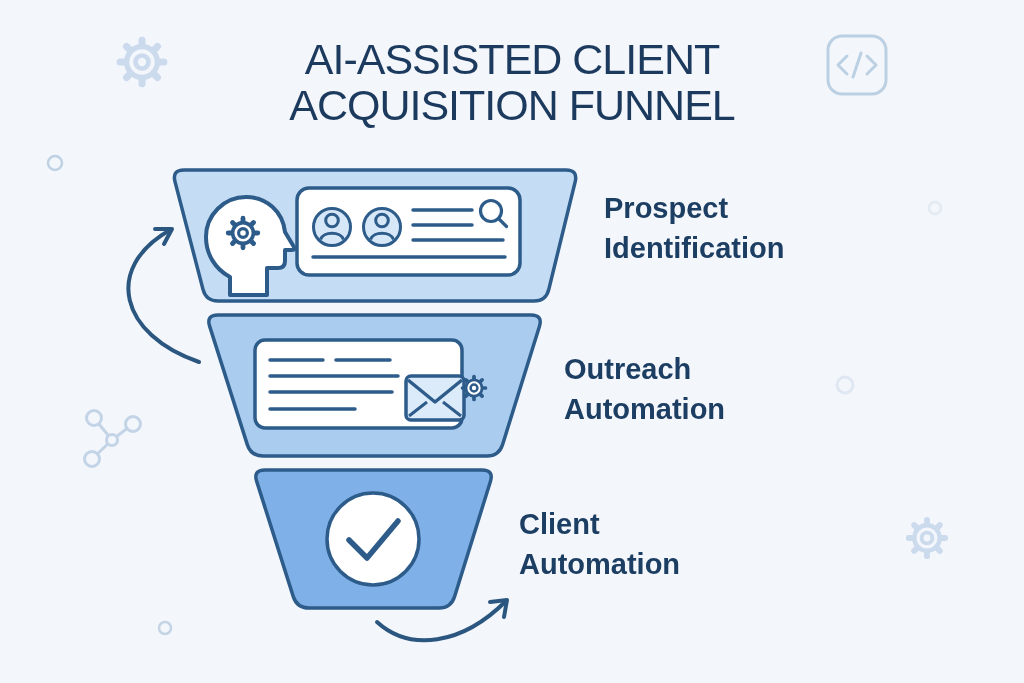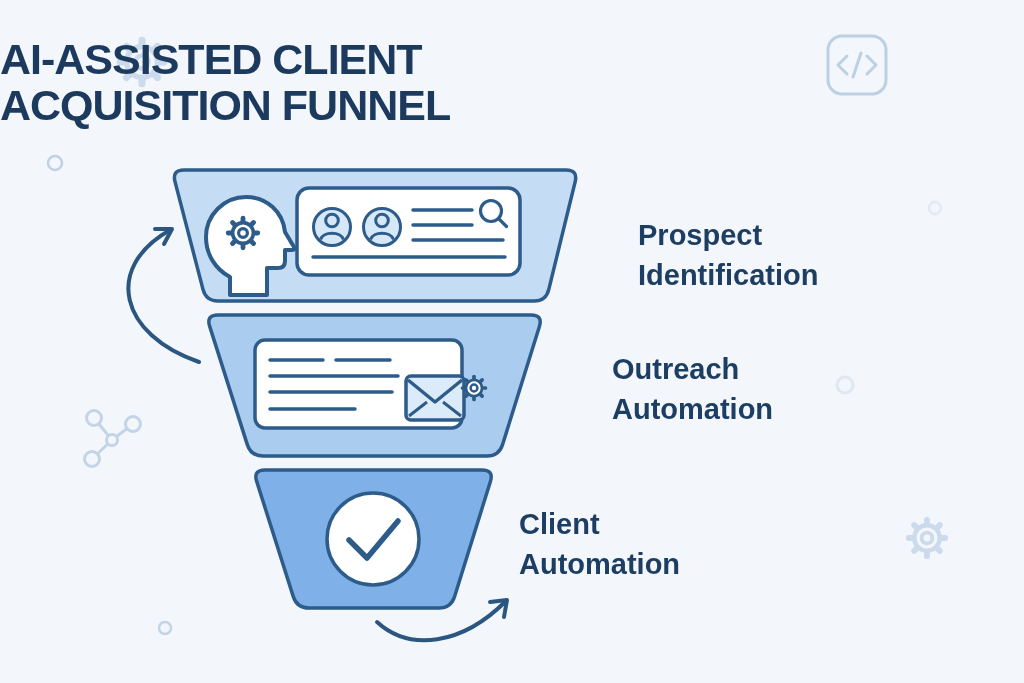--- a/index.html
+++ b/index.html
@@ -4,29 +4,29 @@
 <style>
   html,body{margin:0;padding:0;background:#e8ecf2;}
   .canvas{
     position:relative;width:1024px;height:683px;overflow:hidden;
     background:#f3f6fb;
     font-family:"Liberation Sans", sans-serif;
   }
   .diagram-svg{position:absolute;left:0;top:0;width:1024px;height:683px;}
   .title{
     position:absolute;left:0;top:36px;width:1024px;
-    text-align:left;font-size:43px;line-height:46px;font-weight:700;
+    text-align:center;font-size:43px;line-height:46px;font-weight:400;
     letter-spacing:-1px;color:#1c3a5e;white-space:pre-line;
   }
   .stage-label{
     position:absolute;font-size:29px;line-height:40px;font-weight:700;
     color:#1d3e63;white-space:pre-line;
   }
-  .label-1{left:604px;top:215px;width:280px;margin-left:34px;}
-  .label-2{left:564px;top:349px;width:280px;margin-left:48px;}
+  .label-1{left:604px;top:188px;width:280px;}
+  .label-2{left:564px;top:349px;width:280px;}
   .label-3{left:519px;top:504px;width:280px;}
 </style>
 </head>
 <body>
 
 <div class="canvas">
 
   <svg class="diagram-svg" viewBox="0 0 1024 683">
     <defs>
       <g id="gear-shape">

